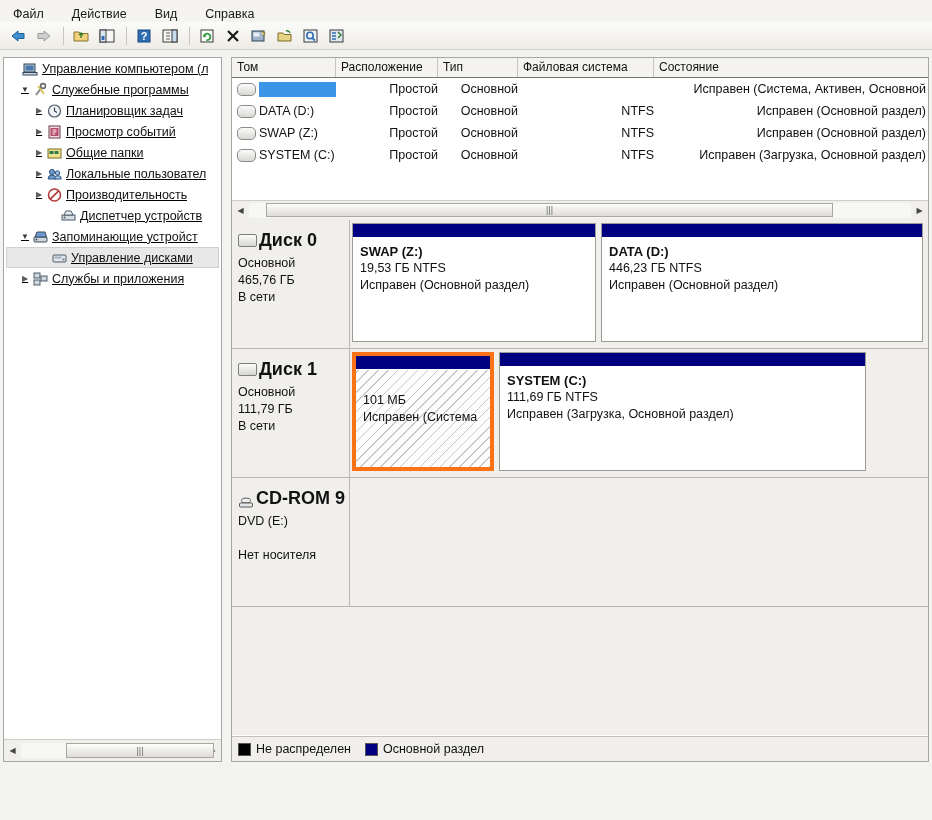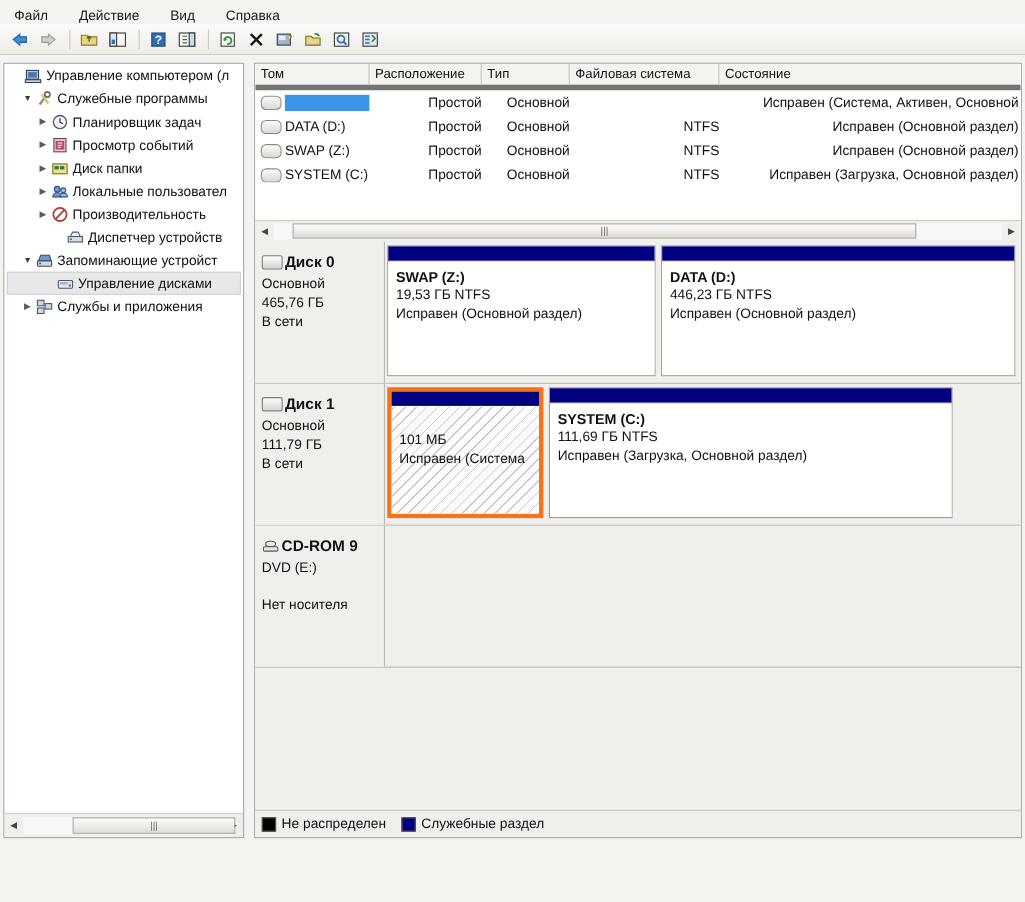--- a/index.html
+++ b/index.html
@@ -23,59 +23,59 @@
            background:linear-gradient(#fbfbfa,#eeece6);
            border-bottom:1px solid #cfcdc7;display:flex;align-items:center;padding-left:6px;box-sizing:border-box;}
   .tb-btn{width:22px;height:22px;margin-right:2px;display:flex;align-items:center;justify-content:center;
           border:1px solid transparent;border-radius:2px;}
   .tb-sep{width:1px;height:18px;background:#c8c6c0;margin:0 5px;}
 
   
   .tree-pane{position:absolute;left:3px;top:57px;width:219px;height:705px;
              background:#ffffff;border:1px solid #a6a6a6;box-sizing:border-box;overflow:hidden;}
   .tree-scroll{position:absolute;left:0;top:0;right:0;bottom:22px;overflow:hidden;}
-  .tnode{display:flex;align-items:center;height:21px;white-space:nowrap;padding-right:2px;}
+  .tnode{display:flex;align-items:center;height:21px;white-space:nowrap;padding-right:2px;text-decoration:underline;}
   .tnode .lbl{font-size:12.5px;color:#111;overflow:hidden;}
   .tnode.sel{background:#e8e8e8;border:1px solid #d0d0d0;box-sizing:border-box;}
   .exp{width:14px;min-width:14px;text-align:center;font-size:8px;color:#5a5a5a;line-height:1;}
   .exp.open{color:#3a3a3a;}
   .tico{width:17px;min-width:17px;height:16px;margin-right:3px;position:relative;}
   .tree-hsb{position:absolute;left:0;right:0;bottom:0;height:21px;background:#f0efec;
             border-top:1px solid #cfcdc7;display:flex;align-items:center;}
   .hsb-arrow{width:17px;height:17px;display:flex;align-items:center;justify-content:center;font-size:8px;color:#444;}
   .hsb-track{flex:1;height:15px;background:#f7f7f5;position:relative;}
   .hsb-thumb{position:absolute;left:45px;top:0;width:148px;height:15px;
              background:linear-gradient(#fdfdfd,#dedcd6);border:1px solid #a9a7a1;box-sizing:border-box;
              display:flex;align-items:center;justify-content:center;font-size:9px;color:#6a6a6a;}
 
   
   .right-pane{position:absolute;left:231px;top:57px;width:698px;height:705px;
               background:#fff;border:1px solid #a6a6a6;box-sizing:border-box;overflow:hidden;}
 
   
   .vol-list{position:absolute;left:0;top:0;right:0;height:142px;background:#fff;overflow:hidden;}
-  .vol-head{display:flex;height:19px;background:#f4f3f0;border-bottom:5px solid #737373;}
+  .vol-head{display:flex;height:19px;background:#f4f3f0;border-bottom:1px solid #737373;}
   .vh{font-size:12px;color:#111;padding:2px 0 0 5px;box-sizing:border-box;
       border-right:1px solid #c6c4be;white-space:nowrap;overflow:hidden;}
   .vrow{display:flex;height:22px;align-items:center;}
   .vc{font-size:12.5px;color:#111;padding-left:5px;box-sizing:border-box;white-space:nowrap;overflow:hidden;text-align:right;}
   .volname{display:flex;align-items:center;}
   .vol-icon{width:17px;min-width:17px;height:11px;margin-right:3px;
             background:linear-gradient(#fbfbfb,#d8d8d4);border:1px solid #8b8b87;border-radius:5px/5px;}
   .sel-box{display:inline-block;width:92px;height:15px;background:#3d95e8;}
   .vol-hsb{position:absolute;left:0;right:0;top:142px;height:19px;background:#f0efec;
            border-top:1px solid #cfcdc7;border-bottom:1px solid #9d9b95;display:flex;align-items:center;}
   .vol-hsb .hsb-thumb{left:17px;width:567px;height:14px;}
 
   
   .graph{position:absolute;left:0;top:162px;right:0;bottom:26px;background:#f0efec;overflow:hidden;}
   .disk-row{display:flex;height:128px;border-bottom:1px solid #b9b7b1;background:#f0efec;}
   .disk-info{width:118px;min-width:118px;background:#f0efec;border-right:1px solid #b9b7b1;
              padding:10px 0 0 6px;box-sizing:border-box;}
-  .disk-title{display:flex;align-items:center;font-weight:bold;font-size:14px;color:#111;margin-bottom:4px;}
+  .disk-title{display:flex;align-items:center;font-weight:bold;font-size:18px;color:#111;margin-bottom:4px;}
   .disk-hd-icon{width:17px;min-width:17px;height:11px;margin-right:2px;
                 background:linear-gradient(#fcfcfc,#d6d6d2);border:1px solid #7d7d79;border-radius:2px;}
   .disk-cd-icon{width:16px;min-width:16px;height:12px;margin-right:2px;position:relative;}
   .disk-line{font-size:12.5px;color:#111;line-height:17px;}
   .parts{flex:1;display:flex;padding:3px 6px 6px 2px;box-sizing:border-box;gap:5px;}
   .part{position:relative;background:#fff;border:1px solid #9d9b95;box-sizing:border-box;
         display:flex;flex-direction:column;}
   .part-band{height:13px;background:#000080;border-bottom:1px solid #fff;}
   .part-body{flex:1;padding:6px 0 0 7px;box-sizing:border-box;background:#fff;}
   .part-body.hatched{
@@ -239,21 +239,21 @@
 
       <div class="tnode" style="padding-left:28px;">
         <span class="exp">▶</span>
         <span class="tico">
           <svg width="17" height="16" viewBox="0 0 17 16">
               <rect x="2" y="4" width="13" height="9" fill="#f2e08a" stroke="#7a6c25"></rect>
               <rect x="3.5" y="6" width="4" height="3" fill="#2f7a4a"></rect>
               <rect x="8.5" y="6" width="4" height="3" fill="#2f7a4a"></rect>
             </svg>
         </span>
-        <span class="lbl">Диск папки</span>
+        <span class="lbl">Общие папки</span>
       </div>
 
       <div class="tnode" style="padding-left:28px;">
         <span class="exp">▶</span>
         <span class="tico">
           <svg width="17" height="16" viewBox="0 0 17 16">
               <circle cx="6" cy="6" r="2.6" fill="#6a9ad0" stroke="#2f5680"></circle>
               <path d="M2 13 a4 4 0 0 1 8 0 Z" fill="#6a9ad0" stroke="#2f5680"></path>
               <circle cx="11.5" cy="7" r="2.2" fill="#9ec0e4" stroke="#2f5680"></circle>
               <path d="M8.5 13 a3.4 3.4 0 0 1 6.8 0 Z" fill="#9ec0e4" stroke="#2f5680"></path>
@@ -479,18 +479,18 @@
 
     </div>
 
     <div class="legend">
       <div class="lg">
         <span class="lg-sw" style="background:#000000"></span>
         <span class="lg-txt">Не распределен</span>
       </div>
       <div class="lg">
         <span class="lg-sw" style="background:#000080"></span>
-        <span class="lg-txt">Служебные раздел</span>
+        <span class="lg-txt">Основной раздел</span>
       </div>
     </div>
 
   </div>
 </div>
 
 </body></html>

